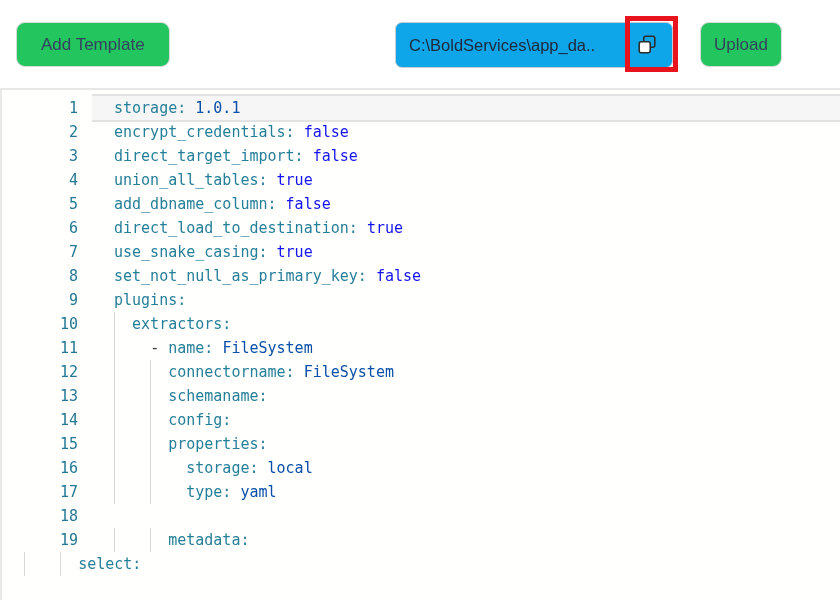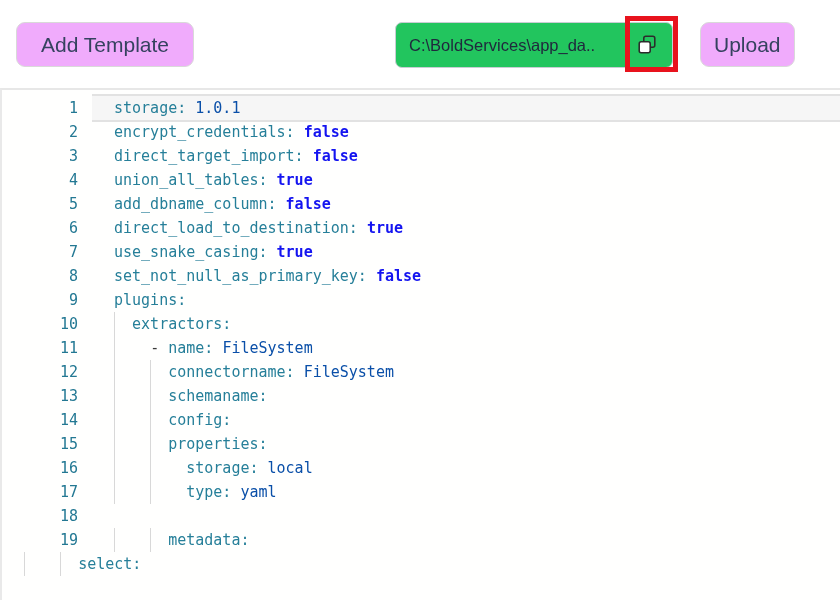--- a/index.html
+++ b/index.html
@@ -4,29 +4,29 @@
 <style>
   * { margin: 0; padding: 0; box-sizing: border-box; }
   html, body { width: 840px; height: 600px; background: #ffffff; overflow: hidden;
     font-family: "Liberation Sans", sans-serif; }
 
   
   .toolbar { position: relative; width: 840px; height: 88px; background: #ffffff; }
   .btn {
     position: absolute; top: 22px; height: 45px;
     display: inline-flex; align-items: center; justify-content: center;
-    background: #f0abfc; border: 1px solid #d9d9d9; border-radius: 9px;
-    color: #35425f; font-size: 21px; cursor: pointer; white-space: nowrap;
+    background: #22c55e; border: 1px solid #d9d9d9; border-radius: 9px;
+    color: #35425f; font-size: 17px; cursor: pointer; white-space: nowrap;
   }
   .btn-add { left: 16px; padding: 0 24px; }
   .btn-upload { left: 700px; padding: 0 13px; }
 
   .path-field {
     position: absolute; left: 395px; top: 22px; width: 278px; height: 46px;
-    border: 1px solid #c9cdd3; border-radius: 7px; background: #22c55e;
+    border: 1px solid #c9cdd3; border-radius: 7px; background: #0ea5e9;
     display: flex; align-items: center; padding: 0 13px;
   }
   .path-text {
     color: #20293d; font-size: 16.5px; white-space: nowrap; overflow: hidden;
     flex: 1 1 auto;
   }
   .copy-btn {
     flex: 0 0 auto; margin-left: 6px; width: 24px; height: 24px;
     display: flex; align-items: center; justify-content: center; cursor: pointer;
     background: transparent; border: none;
@@ -55,21 +55,21 @@
   .code {
     position: relative; flex: 1 1 auto; padding-left: 22px; white-space: pre;
     color: #111111;
   }
   .line.active .code {
     background: #f6f6f6;
     box-shadow: 0 -2px 0 0 #e2e2e2, 0 2px 0 0 #e2e2e2;
   }
   .tok-key  { color: var(--c-key, #267f99); }
   .tok-val  { color: var(--c-val, #0a4fa8); }
-  .tok-kw   { color: var(--c-kw, #1414f0); font-weight: bold; }
+  .tok-kw   { color: var(--c-kw, #1414f0); }
   .tok-punct{ color: var(--c-punct, #3a3a3a); }
   .guide {
     position: absolute; top: 0; bottom: 0; width: 1px;
     background: var(--c-guide, #d8d8d8);
   }
 </style>
 </head>
 <body>
 
 <div class="toolbar">

